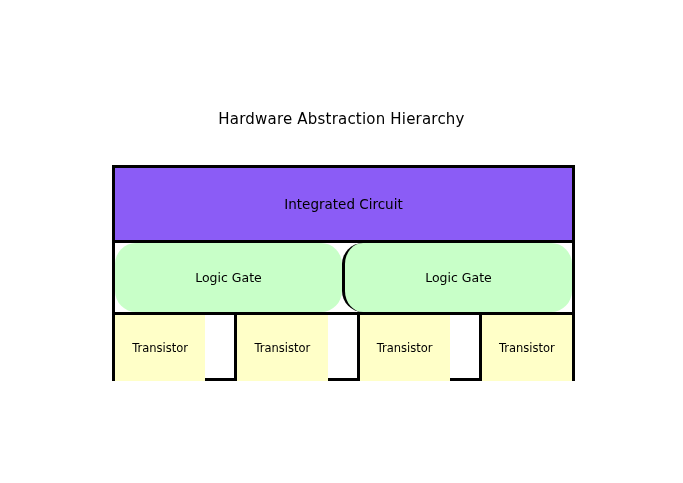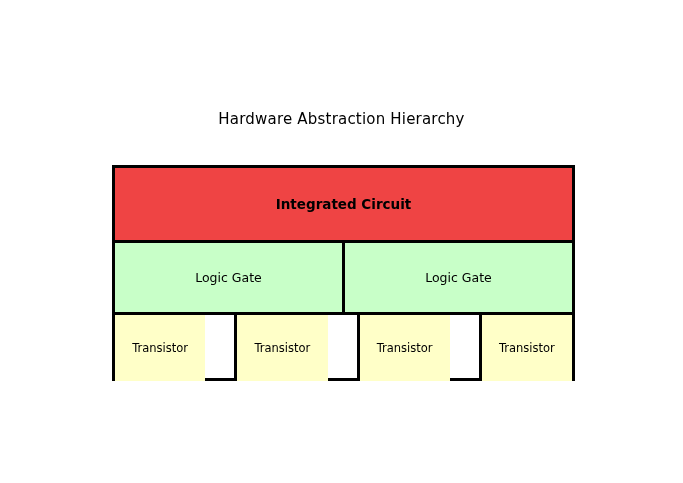--- a/index.html
+++ b/index.html
@@ -71,27 +71,27 @@
     color: #000000;
     text-align: center;
     white-space: nowrap;
     overflow: hidden;
   }
   .hier-cell + .hier-cell {
     border-left: 3px solid #000000;
   }
 
   .cell-ic {
-    background: #ef4444;
+    background: #8b5cf6;
     font-size: 13.5px;
-    font-weight: bold;
   }
   .cell-gate {
     background: #c8ffc8;
     font-size: 12.5px;
+    border-radius: 21px;
   }
   .cell-trans {
     background: #ffffc8;
     font-size: 11.5px;
   }
 </style>
 </head>
 <body>
 
 <div id="canvas">

